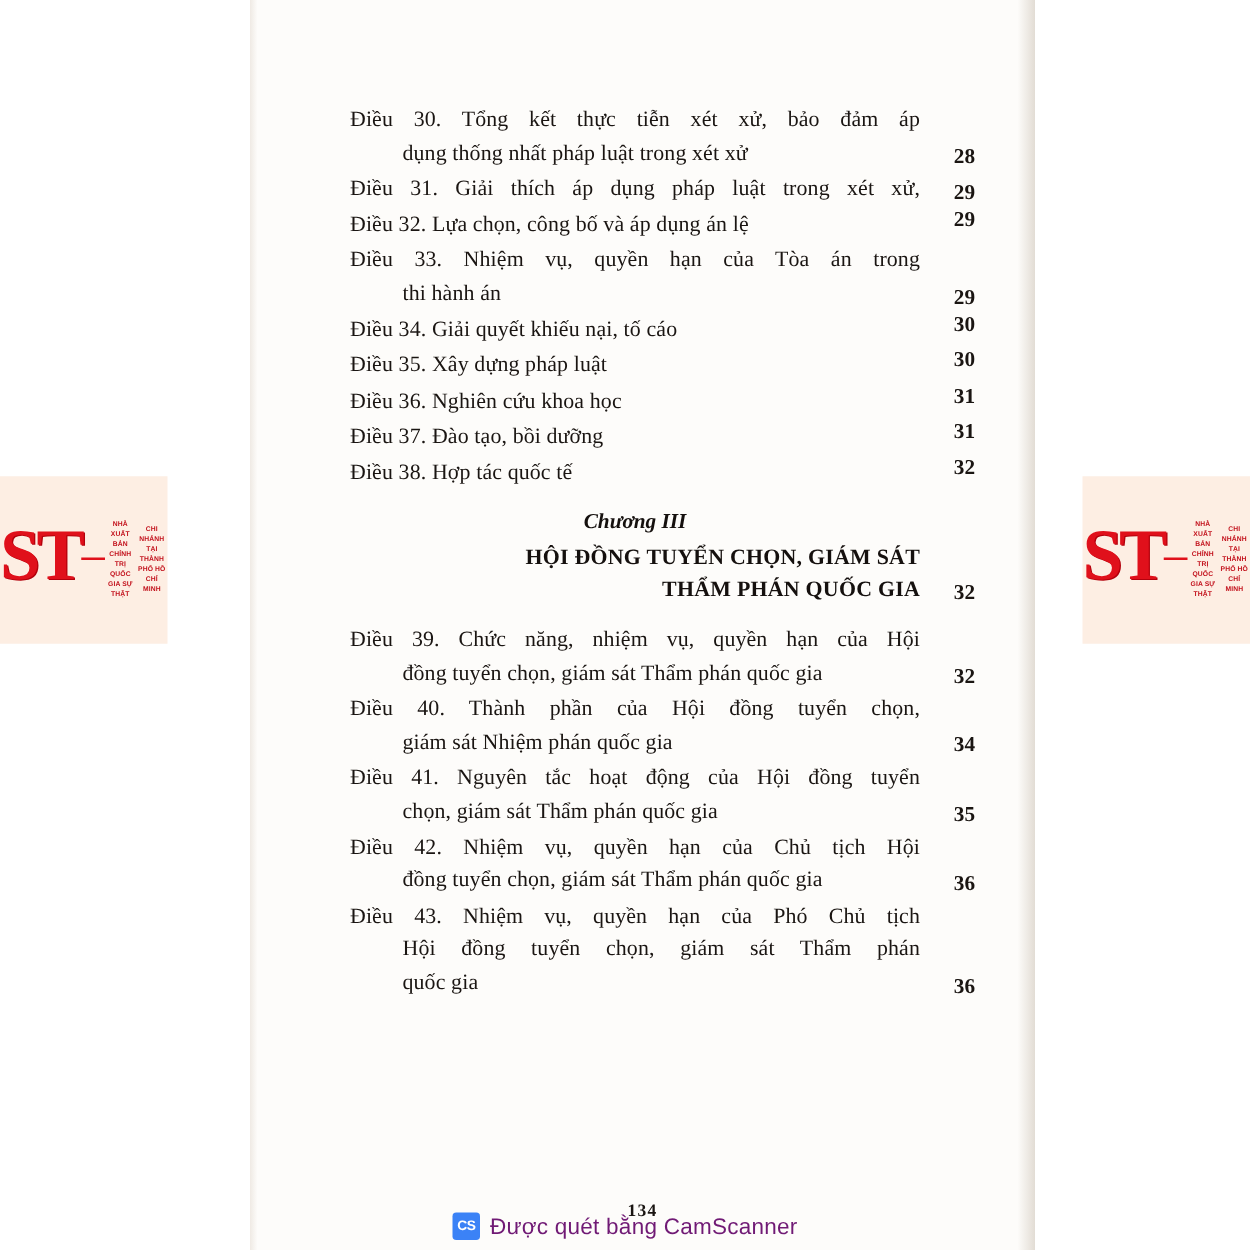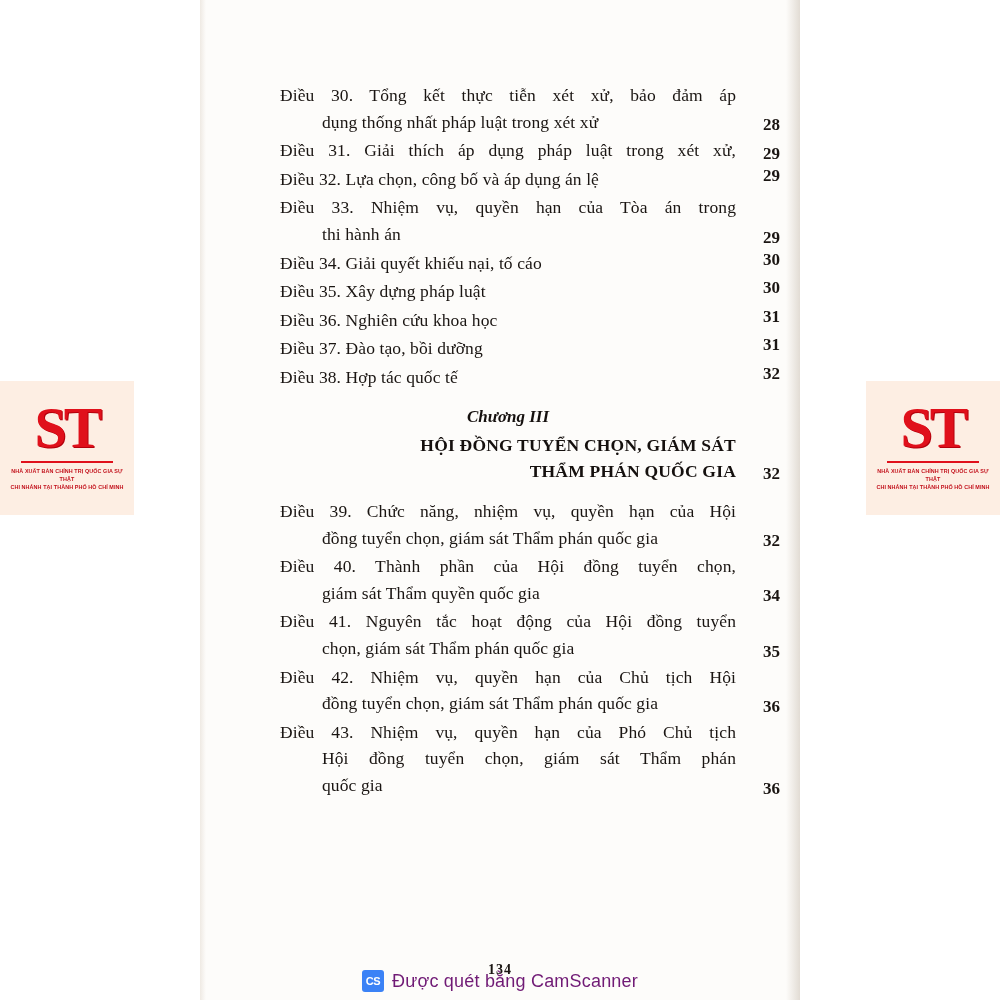--- a/index.html
+++ b/index.html
@@ -17,20 +17,21 @@
 
   
   #scan {
     position: absolute;
     left: 200px;
     top: 0;
     width: 600px;
     height: 1000px;
     background: #fdfcfa;
     box-shadow: 0 0 0 0 rgba(0,0,0,0);
+    padding-left: 28px;
   }
   #scan .edge-left {
     position: absolute;
     left: 0; top: 0; bottom: 0;
     width: 6px;
     background: linear-gradient(to right, #efeae4, #fdfcfa);
   }
   #scan .edge-right {
     position: absolute;
     right: 0; top: 0; bottom: 0;
@@ -120,21 +121,21 @@
   }
 
   
   .logo-box {
     position: absolute;
     top: 381px;
     width: 134px;
     height: 134px;
     background: #fdeee3;
     display: flex;
-    flex-direction: column;
+    flex-direction: row;
     align-items: center;
     justify-content: center;
   }
   .logo-box.left { left: 0; }
   .logo-box.right { right: 0; }
   .logo-mark {
     font-family: "Liberation Serif", serif;
     font-weight: 700;
     font-size: 58px;
     line-height: 0.92;
@@ -269,21 +270,21 @@
       <div class="toc-row">
         <div class="toc-text">
           <span class="ind just">Điều 39. Chức năng, nhiệm vụ, quyền hạn của Hội</span>
           <span class="ind l2">đồng tuyển chọn, giám sát Thẩm phán quốc gia</span>
         </div>
         <div class="toc-page bottomalign">32</div>
       </div>
       <div class="toc-row">
         <div class="toc-text">
           <span class="ind just">Điều 40. Thành phần của Hội đồng tuyển chọn,</span>
-          <span class="ind l2">giám sát Thẩm quyền quốc gia</span>
+          <span class="ind l2">giám sát Nhiệm phán quốc gia</span>
         </div>
         <div class="toc-page bottomalign">34</div>
       </div>
       <div class="toc-row">
         <div class="toc-text">
           <span class="ind just">Điều 41. Nguyên tắc hoạt động của Hội đồng tuyển</span>
           <span class="ind l2">chọn, giám sát Thẩm phán quốc gia</span>
         </div>
         <div class="toc-page bottomalign">35</div>
       </div>

